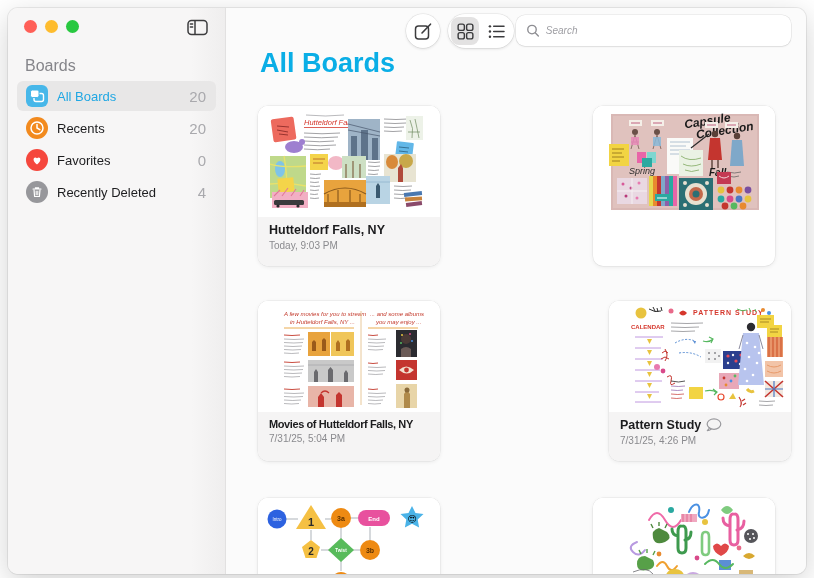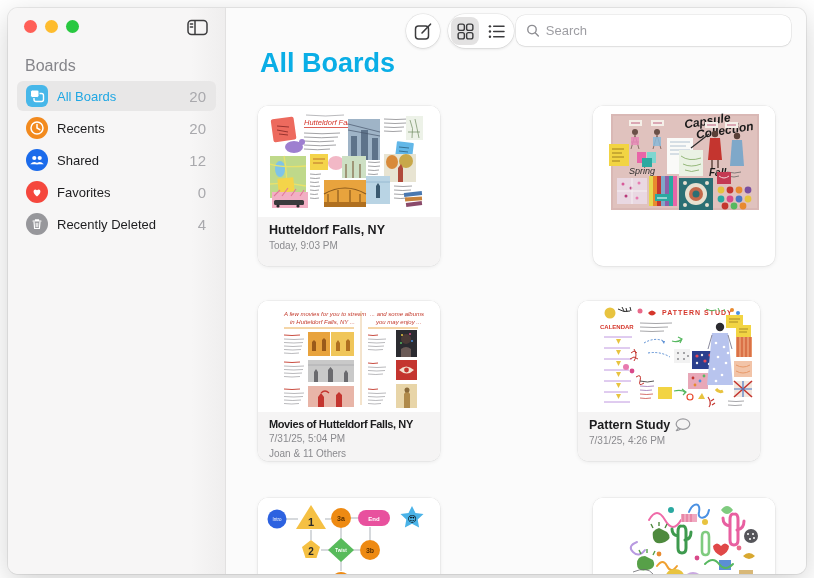--- a/index.html
+++ b/index.html
@@ -31,35 +31,35 @@
     display:flex; align-items:center; justify-content:center; color:#3C3C3E; }
   .compose { left:180px; }
   .segmented { position:absolute; top:6px; left:222px; width:66px; height:34px; border-radius:17px;
     background:#FFFFFF; box-shadow:0 0 0 0.5px rgba(0,0,0,0.09),0 1px 3px rgba(0,0,0,0.12);
     display:flex; align-items:center; justify-content:space-evenly; color:#3C3C3E; }
   .segment { width:28px; height:28px; border-radius:8px; display:flex; align-items:center; justify-content:center; }
   .segment.selected { background:#E3E2E2; }
   .searchbox { position:absolute; top:7px; left:290px; right:15px; height:31px; border-radius:9px;
     background:#FFFFFF; box-shadow:0 0 0 0.5px rgba(0,0,0,0.10),0 1px 2px rgba(0,0,0,0.07);
     display:flex; align-items:center; padding:0 10px; gap:6px; color:#8E8E93; }
-  .searchbox input { border:none; outline:none; background:transparent; font-size:13px; width:100%;
-    font-family:"Liberation Sans","DejaVu Sans",sans-serif; color:#1d1d1f; }
+  .searchbox input { border:none; outline:none; background:transparent; font-size:10px; width:100%;
+    font-family:"Liberation Sans","DejaVu Sans",sans-serif; color:#1d1d1f;font-style:italic; }
   .searchbox input::placeholder { color:#9E9EA3; }
   .page-title { position:absolute; left:34px; top:40px; font-size:27px; font-weight:700; color:#0AAEE6; }
   
   .card { position:absolute; width:182px; height:160px; border-radius:10px; overflow:hidden;
     background:#FFFFFF; box-shadow:0 0 0 0.5px rgba(0,0,0,0.07),0 1px 4px rgba(0,0,0,0.08); }
   .card .thumb { display:block; width:182px; height:111px; background:#fff; }
   .card .caption { height:49px; background:#F5F4F4; padding:6px 11px 0 11px; }
   .card .b-title { font-size:12.5px; font-weight:700; color:#1C1C1E; white-space:nowrap; overflow:hidden;
     display:flex; align-items:center; gap:4px; }
   .card .b-title.long { font-size:11px; letter-spacing:-0.4px; }
   .card .b-meta { font-size:10px; color:#8A8A8E; line-height:1.32; margin-top:2px; }
   .c1{left:32px; top:98px;} .c2{left:367px; top:98px;}
-  .c3{left:32px; top:293px;} .c4{left:352px; top:293px;}
+  .c3{left:32px; top:293px;} .c4{left:383px; top:293px;}
   .c5{left:32px; top:490px;} .c6{left:367px; top:490px;}
   .sketch { font-style:italic; }
 </style>
 </head>
 <body>
 
 <div class="window">
 
   <div class="sidebar">
     <div class="titlebar">
@@ -93,31 +93,20 @@
     <div class="sb-row">
       <svg class="sb-icon" viewBox="0 0 22 22">
         <circle cx="11" cy="11" r="11" fill="#F28A1E"></circle>
         <circle cx="11" cy="11" r="6" fill="none" stroke="#fff" stroke-width="1.5"></circle>
         <path d="M11 7.6 V11 L13.8 12.6" fill="none" stroke="#fff" stroke-width="1.5" stroke-linecap="round"></path>
       </svg>
       <span class="sb-label">Recents</span>
       <span class="sb-count">20</span>
     </div>
 
-    <div class="sb-row">
-      <svg class="sb-icon" viewBox="0 0 22 22">
-        <circle cx="11" cy="11" r="11" fill="#1B6BEB"></circle>
-        <circle cx="8.3" cy="9" r="2.1" fill="#fff"></circle>
-        <circle cx="13.7" cy="9" r="2.1" fill="#fff"></circle>
-        <path d="M4.2 15.2 q4.1 -4.6 8.2 0 Z" fill="#fff"></path>
-        <path d="M9.6 15.2 q4.1 -4.6 8.2 0 Z" fill="#fff"></path>
-      </svg>
-      <span class="sb-label">Shared</span>
-      <span class="sb-count">12</span>
-    </div>
 
     <div class="sb-row">
       <svg class="sb-icon" viewBox="0 0 22 22">
         <circle cx="11" cy="11" r="11" fill="#F5473D"></circle>
         <path d="M11 15.6 C5.6 11.8 7.4 6.8 11 9.2 C14.6 6.8 16.4 11.8 11 15.6 Z" fill="#fff"></path>
       </svg>
       <span class="sb-label">Favorites</span>
       <span class="sb-count">0</span>
     </div>
 
@@ -355,21 +344,20 @@
         <circle cx="148.5" cy="69" r="2.4" fill="#C4352F"></circle>
         <path d="M110 88 q5 1 10 0" stroke="#C3392B" stroke-width="0.9" fill="none"></path>
         <path d="M110 92 q9 1 18 0 M110 95.5 q9 1 17 0 M110 99 q8 1 15 0 M110 102.5 q7 1 13 0" stroke="#8A8A8E" stroke-width="0.6" fill="none"></path>
         <rect x="138" y="83" width="21" height="24" fill="#E8D5A8"></rect>
         <path d="M146 107 v-14 l3 -4 l3 4 v14" fill="#B08A4A"></path>
         <circle cx="149" cy="89" r="2.5" fill="#8A6A3A"></circle>
       </svg>
       <div class="caption">
         <div class="b-title long">Movies of Hutteldorf Falls, NY</div>
         <div class="b-meta">7/31/25, 5:04 PM</div>
-        <div class="b-meta">Joan &amp; 11 Others</div>
       </div>
     </div>
 
     <div class="card c4">
       <svg class="thumb" viewBox="0 0 182 111">
         <rect width="182" height="111" fill="#ffffff"></rect>
         <circle cx="32" cy="12" r="5.5" fill="#E8C33F"></circle>
         <path d="M40 8 q6 4 12 2 M44 6 l2 4 M48 7 l1 4 M52 6 l1 4" stroke="#2B2B2B" stroke-width="1" fill="none"></path>
         <circle cx="62" cy="10" r="2.5" fill="#E86A8A"></circle>
         <path d="M70 12 q4 -5 8 0 q-4 5 -8 0" fill="#D5372C"></path>

